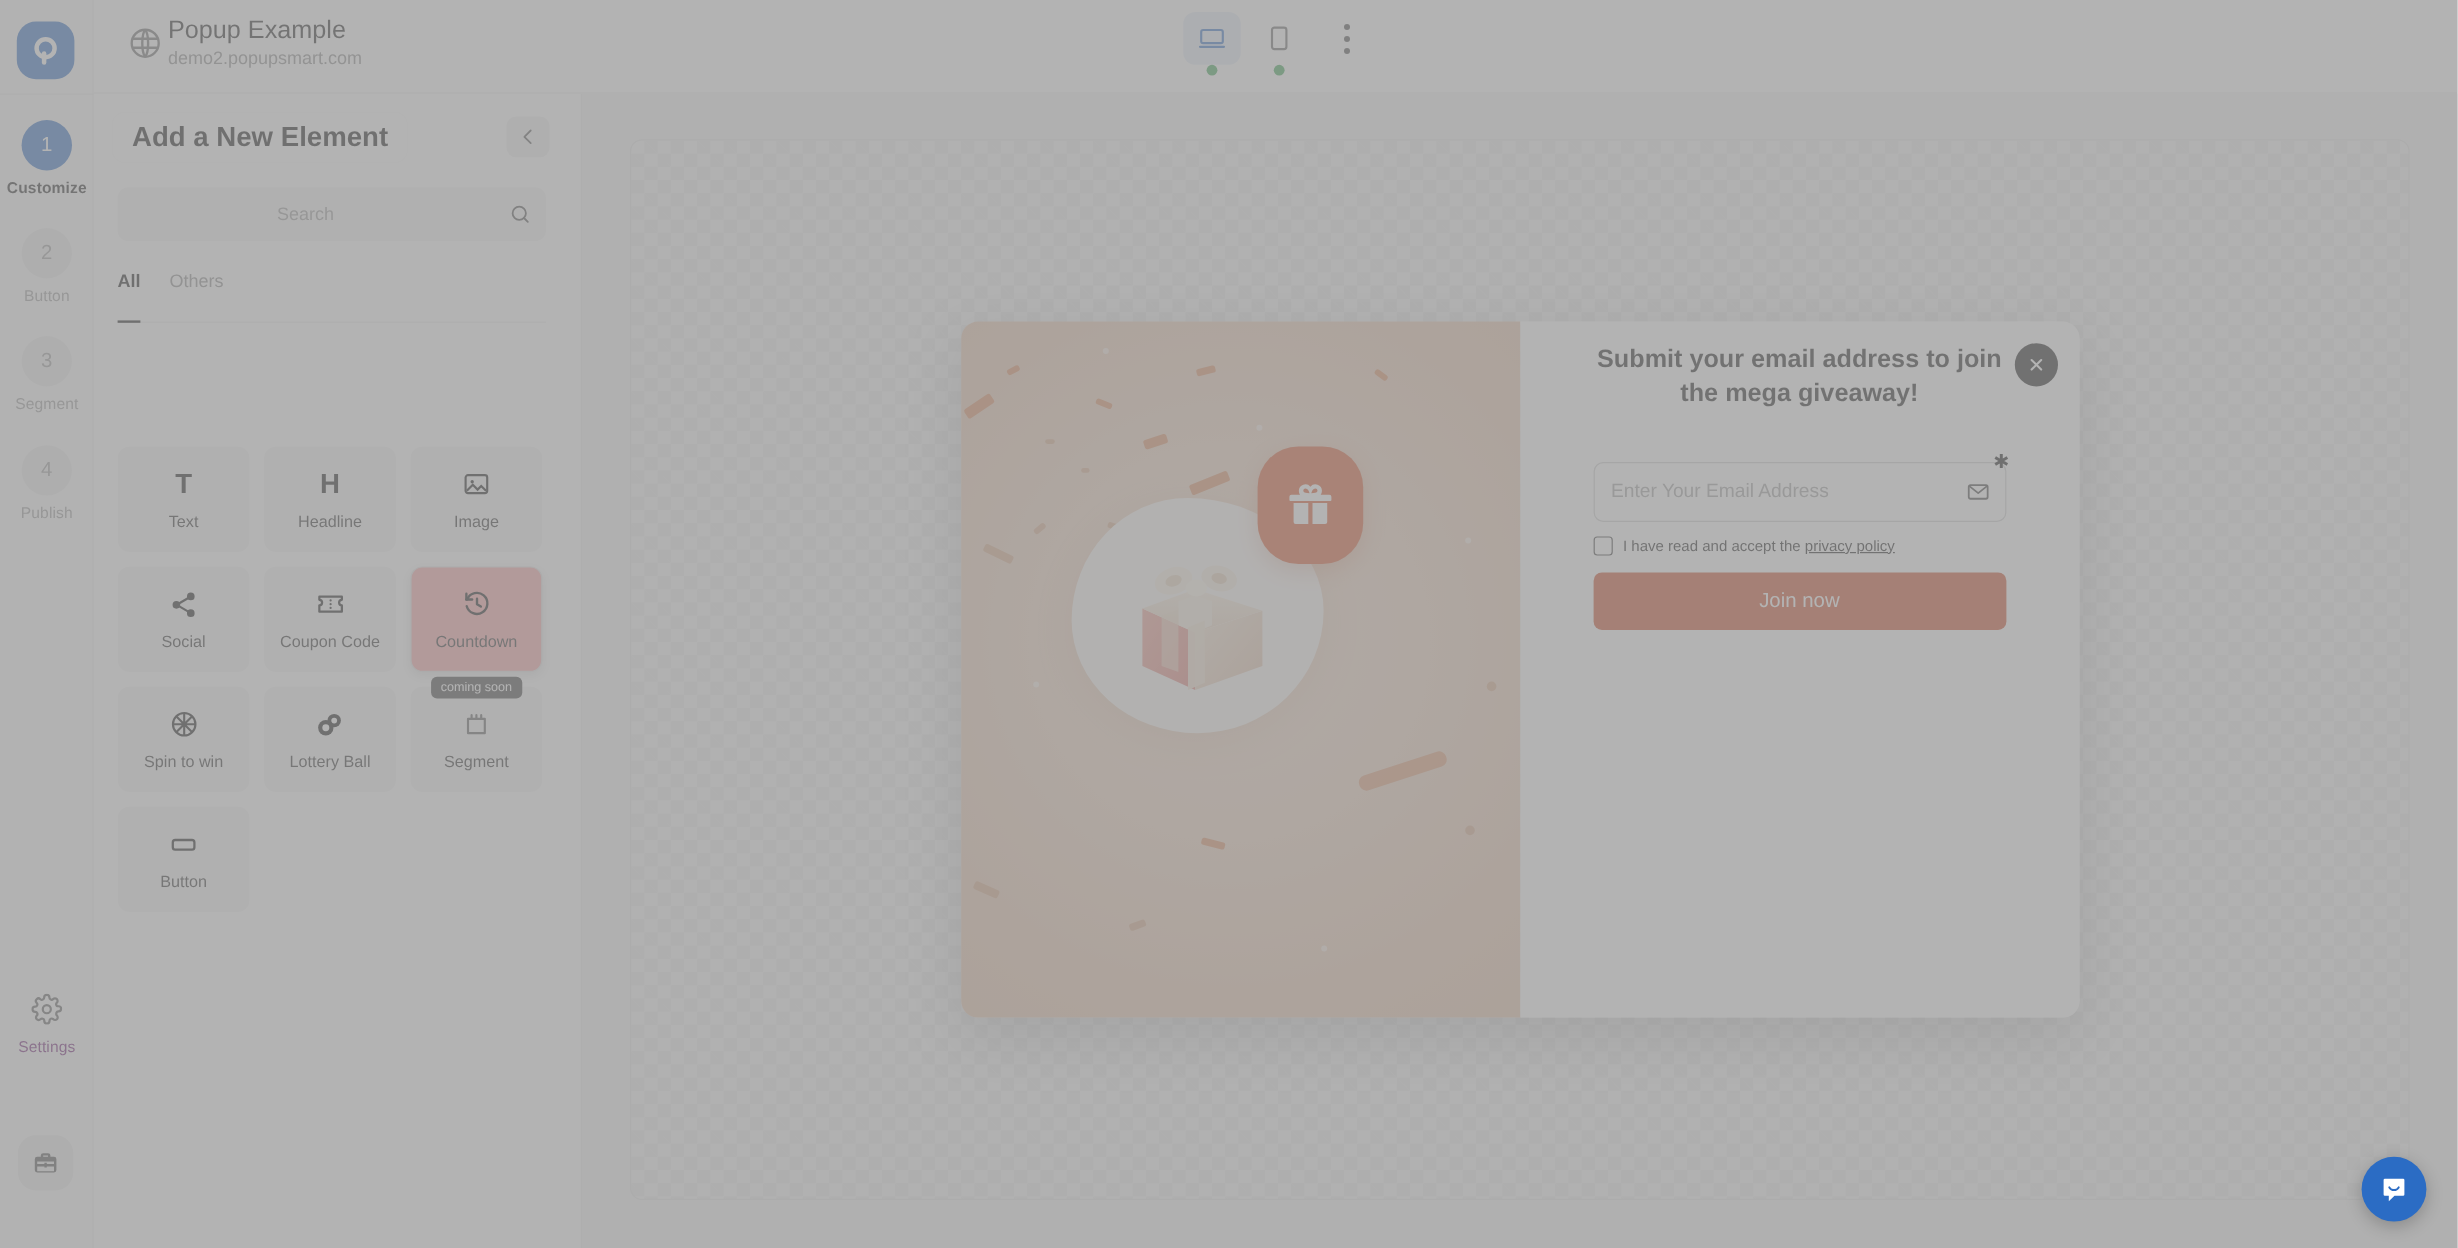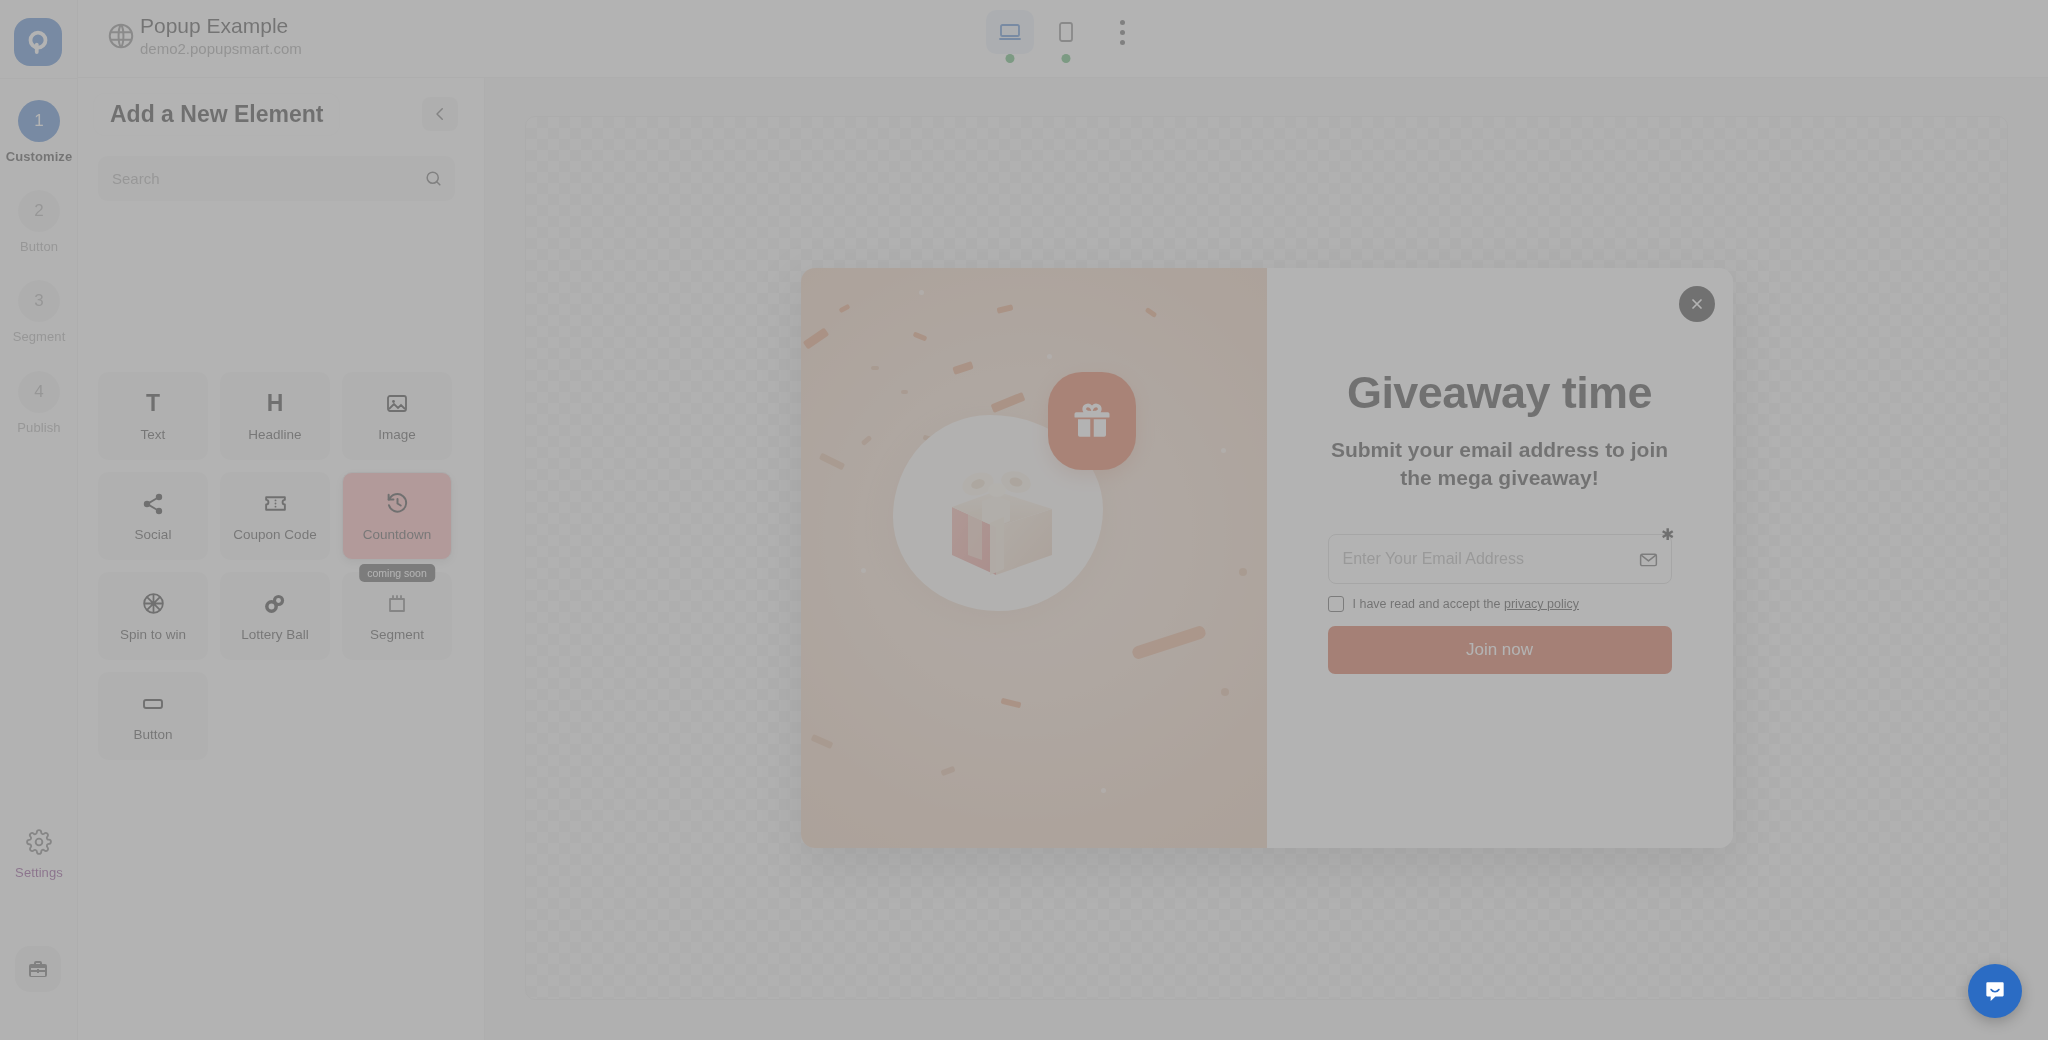--- a/index.html
+++ b/index.html
@@ -144,20 +144,21 @@
   #search-wrap {
     position: absolute; left: 20px; top: 78px;
     width: 357px; height: 45px;
     background: #f5f5f5; border-radius: 9px;
     display: flex; align-items: center;
   }
   #search-input {
     flex: 1; border: none; outline: none; background: transparent;
     font-family: inherit; font-size: 15px; color: #a16207;
     padding: 0 14px;
+    text-align: center;
   }
   #search-input::placeholder { color: #9b9b9b; }
   #search-icon-btn {
     width: 44px; display:flex; align-items:center; justify-content:center;
     cursor:pointer;
   }
 
   #tabs {
     position: absolute; left: 20px; top: 148px;
     width: 357px; height: 43px;
@@ -444,20 +445,24 @@
     <div id="search-wrap">
       <input id="search-input" value="" placeholder="Search" style="">
       <span id="search-icon-btn">
         <svg width="19" height="19" viewBox="0 0 24 24" fill="none" stroke="#4b4b4b" stroke-width="1.9" stroke-linecap="round">
           <circle cx="11" cy="11" r="7"></circle>
           <path d="M20 20l-4-4"></path>
         </svg>
       </span>
     </div>
 
+    <div id="tabs">
+      <div class="tab active">All</div>
+      <div class="tab">Others</div>
+    </div>
 
 
     <div id="group-b">
       <div class="grid">
 
         <div class="tile">
           <span class="tile-icon">
               <span class="glyph">T</span>
             </span>
           <span class="tile-label">Text</span>
@@ -637,21 +642,20 @@
           </div>
         </div>
 
         <div id="popup-right">
           <div id="popup-close">
             <svg width="16" height="16" viewBox="0 0 24 24" fill="none" stroke="#ffffff" stroke-width="2.6" stroke-linecap="round">
               <path d="M6 6l12 12M18 6L6 18"></path>
             </svg>
           </div>
 
-          <div id="pop-headline">Giveaway time</div>
           <div id="pop-sub">Submit your email address to join the mega giveaway!</div>
 
           <div id="form-area">
             <div id="email-row">
               <input id="email-input" value="" placeholder="Enter Your Email Address" style="">
               <span id="email-icon">
                 <svg width="21" height="21" viewBox="0 0 24 24" fill="none" stroke="#3d3d3d" stroke-width="1.7" stroke-linejoin="round">
                   <rect x="3" y="6" width="18" height="13" rx="1.6"></rect>
                   <path d="M3.6 7l8.4 6.6L20.4 7"></path>
                 </svg>

